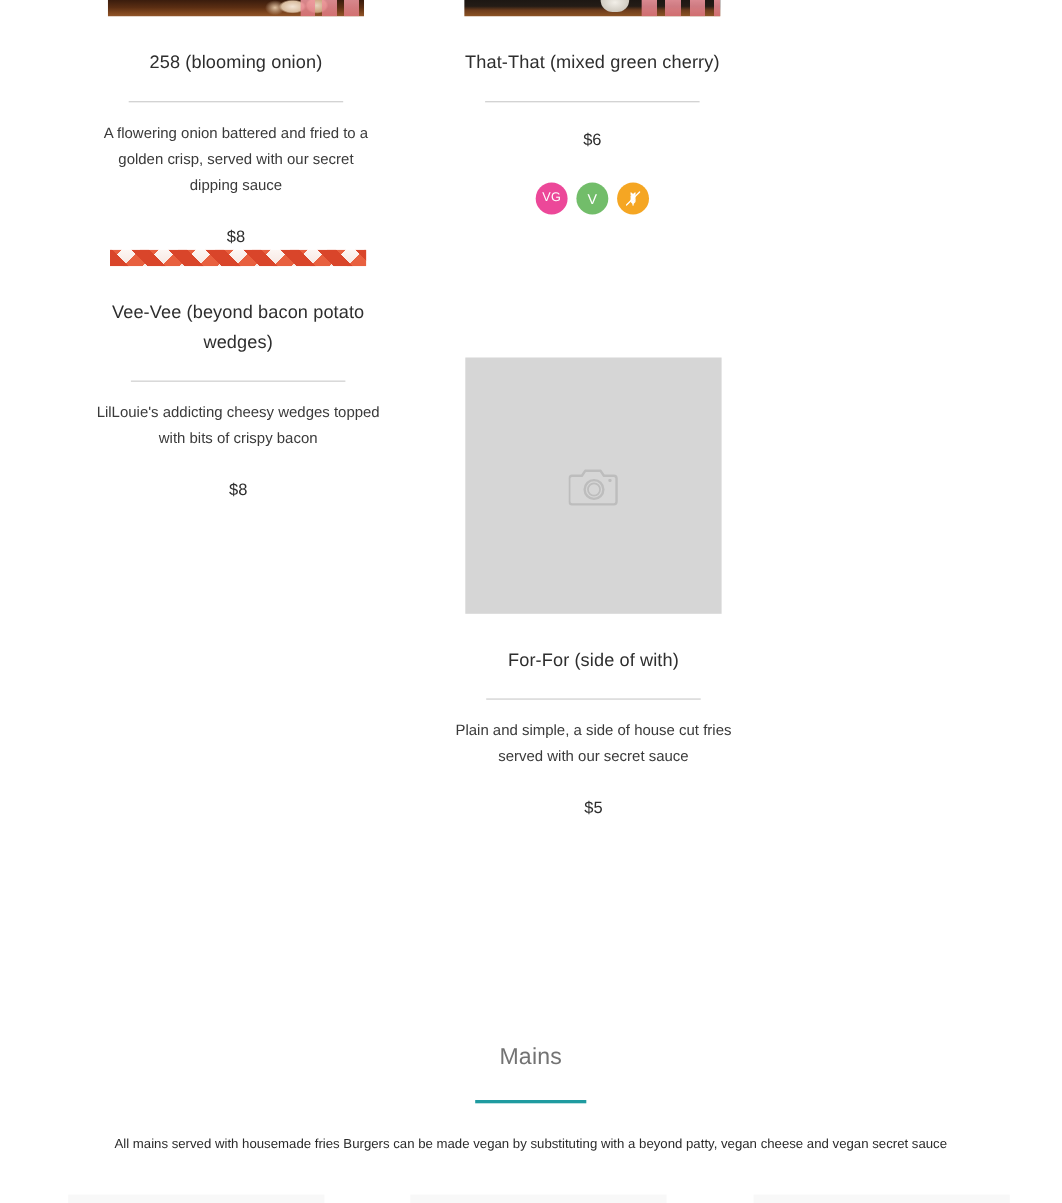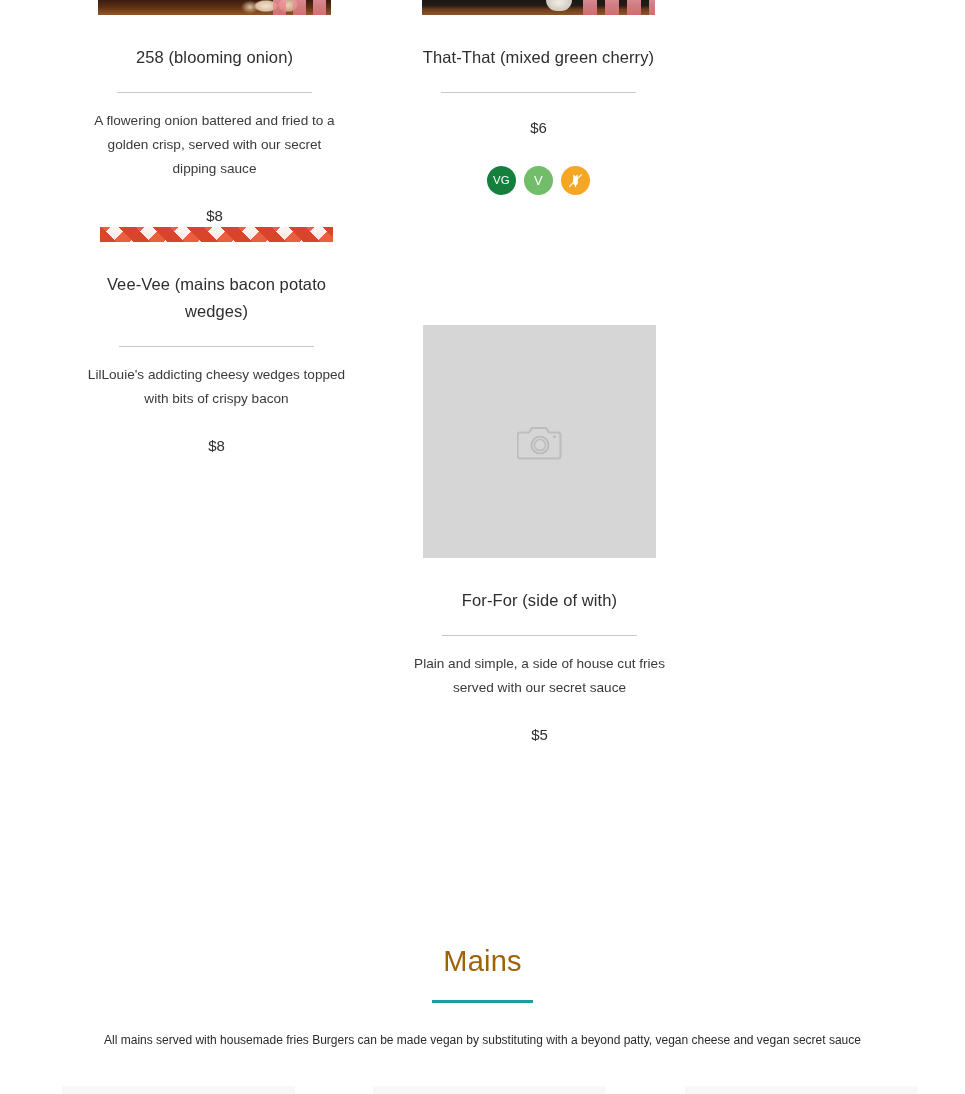--- a/index.html
+++ b/index.html
@@ -162,39 +162,39 @@
     border-radius: 50%;
     display: flex;
     align-items: center;
     justify-content: center;
     color: #ffffff;
     font-size: 11.5px;
     font-weight: 400;
     letter-spacing: .2px;
     line-height: 1;
   }
-  .badge.vg { background: #15803d; }
+  .badge.vg { background: #ec4899; }
   .badge.v  { background: #72bd6a; font-size: 13px; }
   .badge.gf { background: #f5a623; }
   .badge.gf svg { display: block; }
 
   
   .section-block {
     position: absolute;
     left: 0;
     top: 944px;
     width: 965px;
     display: flex;
     flex-direction: column;
     align-items: center;
   }
   .section-title {
-    font-size: 29px;
+    font-size: 21px;
     line-height: 34px;
-    color: #a16207;
+    color: #737373;
     font-weight: 400;
     letter-spacing: .2px;
     text-align: right;
   }
   .section-underline {
     width: 101px;
     height: 3px;
     background: #1f9ba0;
     margin-top: 22px;
   }
@@ -272,21 +272,21 @@
             </g>
           </svg>
         </div>
       </div>
     </div>
 
     <div class="item-card col3">
       <div class="item-photo">
         <div class="photo-wedges"></div>
       </div>
-      <div class="item-title">Vee-Vee (mains bacon potato wedges)</div>
+      <div class="item-title">Vee-Vee (beyond bacon potato wedges)</div>
       <div class="item-divider"></div>
       <div class="item-desc">LilLouie's addicting cheesy wedges topped with bits of crispy bacon</div>
       <div class="item-price">$8</div>
     </div>
 
     <div class="item-card col1" style="margin-top:98px;">
       <div class="item-photo-placeholder">
         <svg class="camera-icon" width="46" height="38" viewBox="0 0 46 38">
           <path d="M3 9.5 h9 l3-4.5 h14 l3 4.5 h9 a2.5 2.5 0 0 1 2.5 2.5 v21 a2.5 2.5 0 0 1 -2.5 2.5 h-38 a2.5 2.5 0 0 1 -2.5 -2.5 v-21 a2.5 2.5 0 0 1 2.5 -2.5 z" fill="none" stroke="#bdbdbd" stroke-width="2.2" stroke-linejoin="round"></path>
           <circle cx="23" cy="22" r="8.5" fill="none" stroke="#bdbdbd" stroke-width="2.2"></circle>

